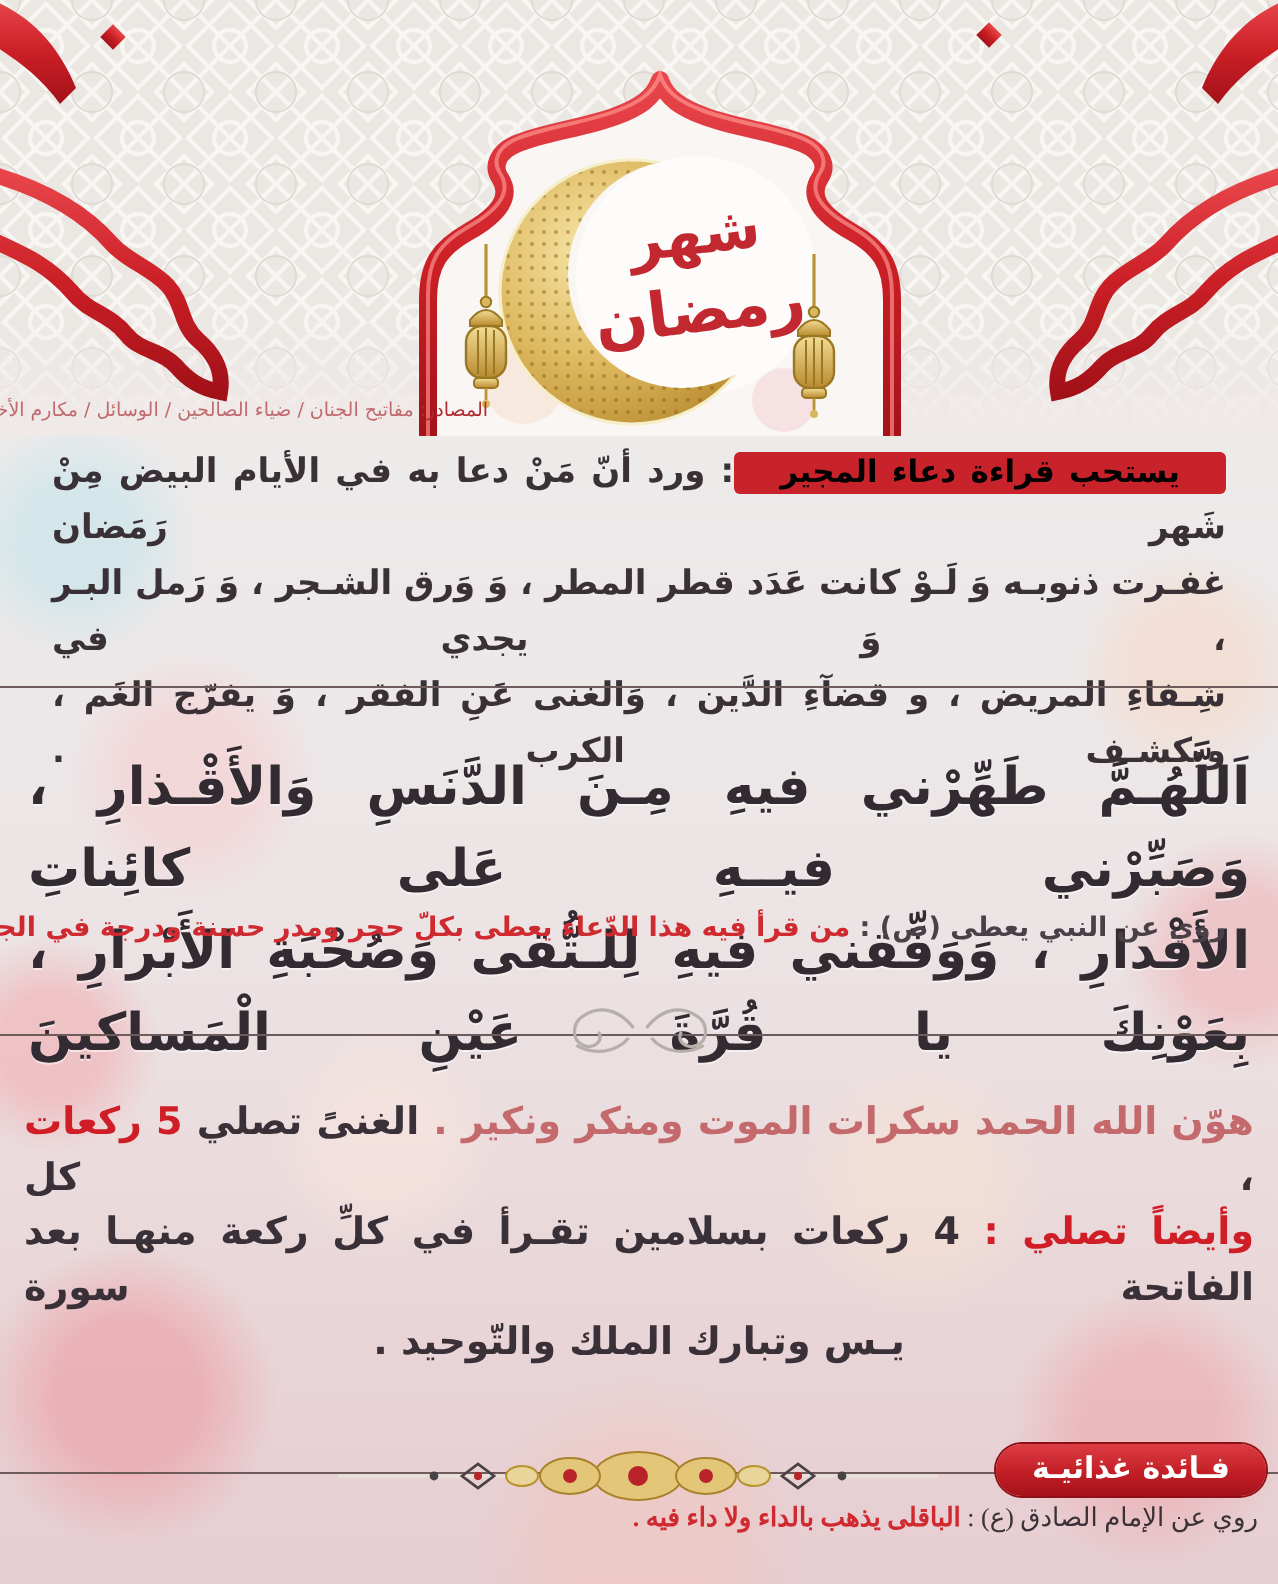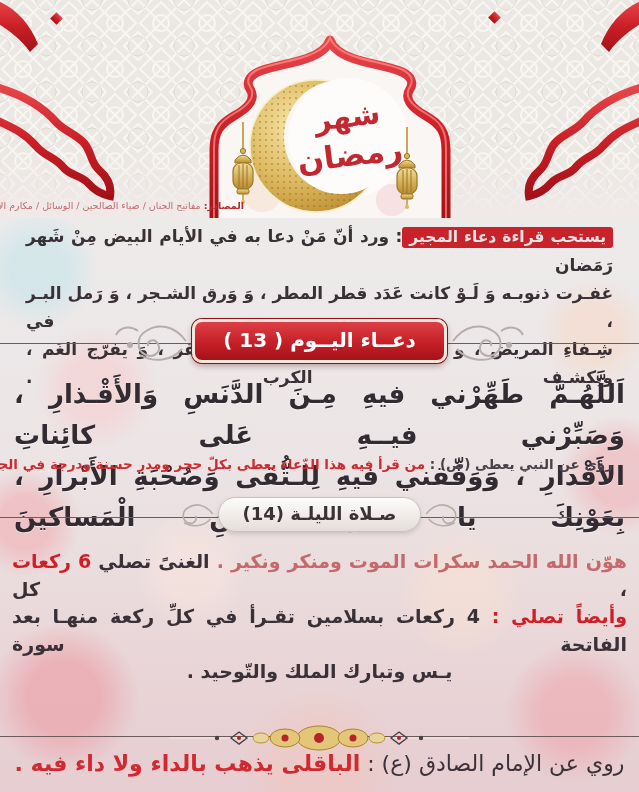--- a/index.html
+++ b/index.html
@@ -17,25 +17,25 @@
       radial-gradient(circle at 50% 97%, rgba(243,196,186,.45) 0 40px, rgba(243,196,186,0) 80px),
       radial-gradient(circle at 72% 75%, rgba(248,226,210,.5) 0 30px, rgba(248,226,210,0) 64px),
       radial-gradient(circle at 30% 72%, rgba(250,230,222,.5) 0 28px, rgba(250,230,222,0) 58px),
       linear-gradient(180deg,#f0ecea 0%,#edeaea 30%,#ece6e7 52%,#ebdfe0 68%,#e9d6d8 82%,#e6cdd1 100%);
   }
   .header-svg{position:absolute;top:0;left:0;display:block;}
   .sources{
     position:absolute;top:199px;left:8px;width:236px;direction:rtl;text-align:right;
     font-size:9.5px;color:#c2696d;line-height:13px;white-space:nowrap;
   }
-  .sources b{color:#b22a30;font-weight:bold;}
+  .sources b{color:#b22a30;font-weight:normal;}
   .intro{position:absolute;top:222px;right:26px;left:26px;color:#3a3136;font-weight:bold;
     font-size:17px;line-height:28px;}
   .jline{text-align:justify;text-align-last:justify;}
-  .chip{background:#c8232b;color:#e5e5e5;font-size:15.5px;padding:1px 7px 2px;border-radius:3px;}
+  .chip{background:#c8232b;color:#000000;font-size:15.5px;padding:1px 23px 2px;border-radius:3px;}
   .banner-block{position:absolute;top:312px;left:0;width:639px;height:64px;}
   .hline{position:absolute;left:0;width:639px;height:0;border-top:1.4px solid #6e5c5c;}
   .banner-row{position:absolute;top:0;left:0;width:639px;display:flex;align-items:center;justify-content:center;gap:4px;}
   .day-banner{
     background:linear-gradient(180deg,#dd4046 0%,#c51f27 55%,#a61219 100%);
     border:3px solid #f1e7dc;border-radius:10px;box-shadow:0 0 0 1px #8e1016,0 3px 6px rgba(90,20,20,.35);
     color:#fff;font-weight:bold;font-size:20px;padding:6px 28px 8px;letter-spacing:.5px;white-space:nowrap;
   }
   .mirror{transform:scaleX(-1);}
   .dua{position:absolute;top:374px;right:14px;left:14px;color:#332b32;font-weight:bold;
@@ -55,22 +55,22 @@
   .night-text .rose{color:#c4696c;}
   .center-line{text-align:center;text-align-last:center;}
   .benefit-block{position:absolute;top:722px;left:0;width:639px;height:30px;}
   .benefit-pill{
     position:absolute;top:0;right:6px;
     background:linear-gradient(180deg,#dc3d43 0%,#c31e26 55%,#a5121a 100%);
     border-radius:15px;box-shadow:0 0 0 1px #8e1016;
     color:#fff;font-weight:bold;font-size:15px;padding:3px 18px 5px;white-space:nowrap;
   }
   .gold-ornament{position:absolute;top:2px;left:169px;}
-  .benefit-text{position:absolute;top:751px;right:10px;left:10px;text-align:center;
-    font-size:22px;color:#3b3138;white-space:nowrap;}
+  .benefit-text{position:absolute;top:751px;right:10px;left:10px;text-align:right;
+    font-size:13px;color:#3b3138;white-space:nowrap;font-family:Liberation Serif, serif;}
   .benefit-text .red{color:#d02a30;font-weight:bold;}
 </style>
 </head>
 <body>
 
 <div class="poster">
 
   <svg class="header-svg" width="639" height="218" viewBox="0 0 639 218">
     <defs>
       <pattern id="geo" width="46" height="46" patternUnits="userSpaceOnUse">
@@ -169,68 +169,48 @@
   <div class="sources"><b>المصادر:</b><span> مفاتيح الجنان / ضياء الصالحين / الوسائل / مكارم الأخلاق</span></div>
 
   <div class="intro">
     <div class="jline"><span class="chip">يستحب قراءة دعاء المجير</span><span>: ورد أنّ مَنْ دعا به في الأيام البيض مِنْ شَهر رَمَضان</span></div>
     <div class="jline">غفـرت ذنوبـه وَ لَـوْ كانت عَدَد قطر المطر ، وَ وَرق الشـجر ، وَ رَمل البـر ، وَ يجدي في</div>
     <div class="jline">شِـفاءِ المريض ، و قضآءِ الدَّين ، وَالغنى عَنِ الفقر ، وَ يفرّج الغَم ، ويكشـف الكرب .</div>
   </div>
 
   <div class="banner-block">
     <div class="hline" style="top:31px"></div>
-    <div class="banner-row" style="top:3px">
-      <svg width="74" height="52" viewBox="0 0 74 52">
-        <g fill="none" stroke="#b5aeaa" stroke-width="2">
-          <path d="M2 26 C14 10 30 8 42 16 C52 22 52 36 42 40 C34 43 26 37 30 29 C33 23 41 25 40 31"></path>
-          <path d="M6 34 C16 46 34 48 48 40"></path>
-          <path d="M50 16 C58 10 68 12 72 20"></path>
-        </g>
-        <circle cx="58" cy="30" r="3" fill="#b5aeaa"></circle>
-      </svg>
-      <div class="day-banner">دعــاء اليــوم ( 13 )</div>
-      <svg class="mirror" width="74" height="52" viewBox="0 0 74 52">
-        <g fill="none" stroke="#b5aeaa" stroke-width="2">
-          <path d="M2 26 C14 10 30 8 42 16 C52 22 52 36 42 40 C34 43 26 37 30 29 C33 23 41 25 40 31"></path>
-          <path d="M6 34 C16 46 34 48 48 40"></path>
-          <path d="M50 16 C58 10 68 12 72 20"></path>
-        </g>
-        <circle cx="58" cy="30" r="3" fill="#b5aeaa"></circle>
-      </svg>
-    </div>
   </div>
 
   <div class="dua">
     <div class="jline">اَللَّهُـمَّ طَهِّرْني فيهِ مِـنَ الدَّنَسِ وَالأَقْـذارِ ، وَصَبِّرْني فيــهِ عَلى كائِناتِ</div>
     <div class="jline">الأَقْدارِ ، وَوَفِّقني فيهِ لِلـتُّقى وَصُحْبَةِ الأَبْرارِ ، بِعَوْنِكَ يا قُرَّةَ عَيْنِ الْمَساكينَ</div>
   </div>
   <div class="dua-narration"><span>روي عن النبي يعطى (ص) : </span><span class="red">من قرأ فيه هذا الدّعاء يعطى بكلّ حجر ومدر حسنة ودرجة في الجنّة.</span></div>
 
   <div class="night-banner-block">
     <div class="hline" style="top:25px"></div>
     <div class="banner-row" style="top:3px">
       <svg width="46" height="38" viewBox="0 0 74 52">
         <g fill="none" stroke="#b5aeaa" stroke-width="2.6">
           <path d="M2 26 C14 10 30 8 42 16 C52 22 52 36 42 40 C34 43 26 37 30 29"></path>
           <path d="M6 34 C16 46 34 48 48 40"></path>
         </g>
       </svg>
-      <div class="night-pill">صـلاة الليلـة (14)</div>
       <svg class="mirror" width="46" height="38" viewBox="0 0 74 52">
         <g fill="none" stroke="#b5aeaa" stroke-width="2.6">
           <path d="M2 26 C14 10 30 8 42 16 C52 22 52 36 42 40 C34 43 26 37 30 29"></path>
           <path d="M6 34 C16 46 34 48 48 40"></path>
         </g>
       </svg>
     </div>
   </div>
 
   <div class="night-text">
-    <div class="jline"><span class="rose">هوّن الله الحمد سكرات الموت ومنكر ونكير .</span><span> الغنىً تصلي </span><span class="red">6 ركعات</span><span> ، كل</span></div>
+    <div class="jline"><span class="rose">هوّن الله الحمد سكرات الموت ومنكر ونكير .</span><span> الغنىً تصلي </span><span class="red">5 ركعات</span><span> ، كل</span></div>
     <div class="jline"><span class="red">وأيضاً تصلي : </span><span>4 ركعات بسلامين تقـرأ في كلِّ ركعة منهـا بعد الفاتحة سورة</span></div>
     <div class="center-line">يـس وتبارك الملك والتّوحيد .</div>
   </div>
 
   <div class="benefit-block">
     <div class="hline" style="top:14px"></div>
     <svg class="gold-ornament" width="300" height="28" viewBox="0 0 300 28">
       <rect x="0" y="13" width="300" height="2" fill="#e9dfd8"></rect>
       <ellipse cx="150" cy="14" rx="22" ry="12" fill="#e3c678" stroke="#a8832c"></ellipse>
       <circle cx="150" cy="14" r="5" fill="#b8232a"></circle>
@@ -240,17 +220,18 @@
       <circle cx="184" cy="14" r="3.5" fill="#b8232a"></circle>
       <ellipse cx="92" cy="14" rx="8" ry="5" fill="#e9d49a" stroke="#b8942f"></ellipse>
       <ellipse cx="208" cy="14" rx="8" ry="5" fill="#e9d49a" stroke="#b8942f"></ellipse>
       <path d="M62 14 l8 -6 8 6 -8 6 Z" fill="none" stroke="#4a4145" stroke-width="1.4"></path>
       <path d="M222 14 l8 -6 8 6 -8 6 Z" fill="none" stroke="#4a4145" stroke-width="1.4"></path>
       <circle cx="70" cy="14" r="2" fill="#b8232a"></circle>
       <circle cx="230" cy="14" r="2" fill="#b8232a"></circle>
       <circle cx="48" cy="14" r="2.2" fill="#4a4145"></circle>
       <circle cx="252" cy="14" r="2.2" fill="#4a4145"></circle>
     </svg>
+    <div class="benefit-pill">فـائدة غذائيـة</div>
   </div>
 
   <div class="benefit-text"><span>روي عن الإمام الصادق (ع) : </span><span class="red">الباقلى يذهب بالداء ولا داء فيه .</span></div>
 
 </div>
 
 </body></html>

